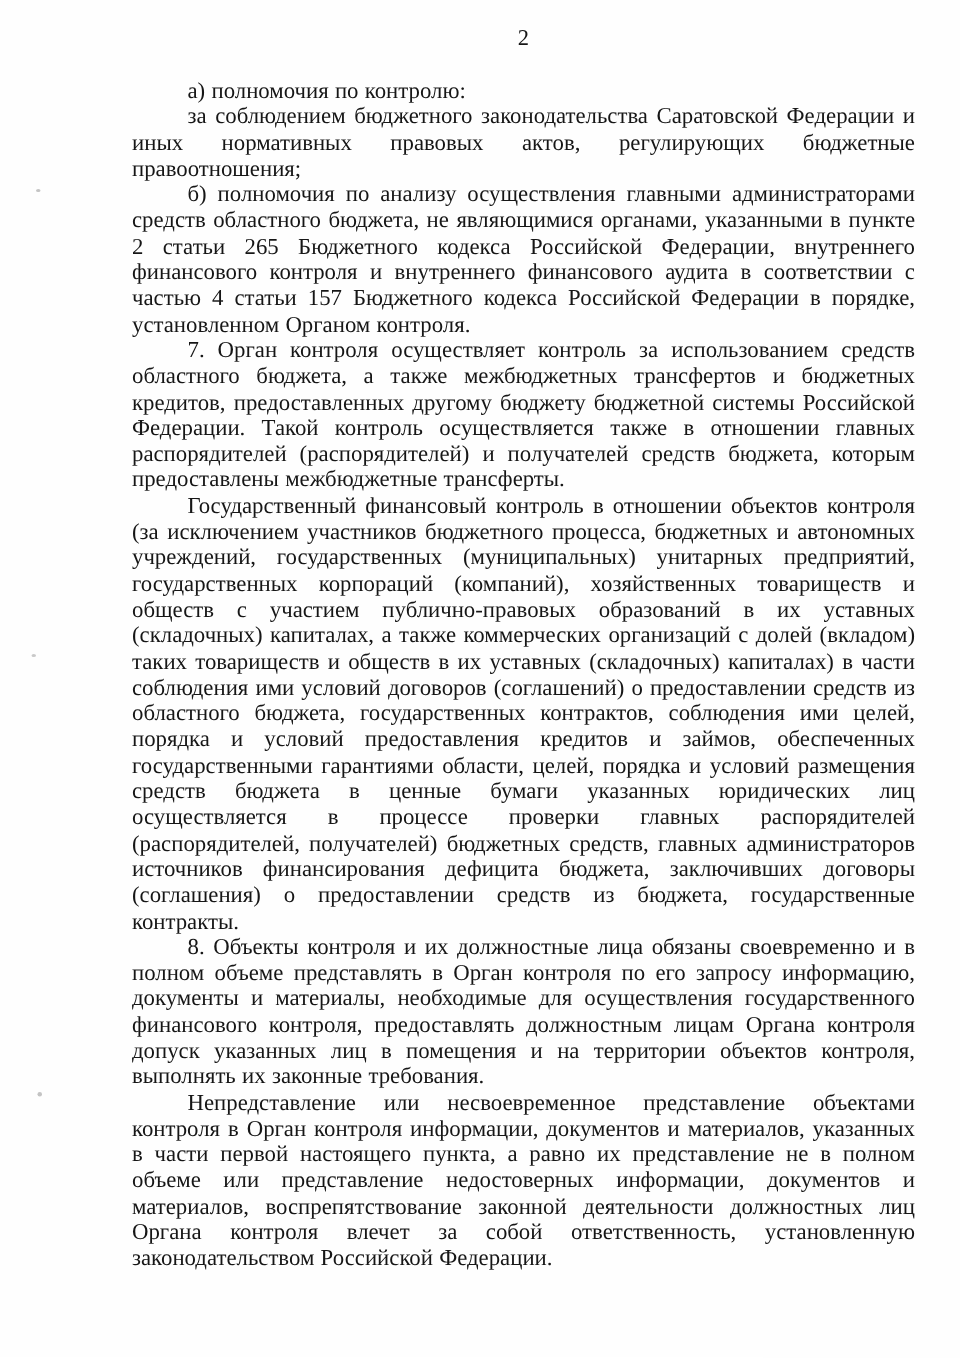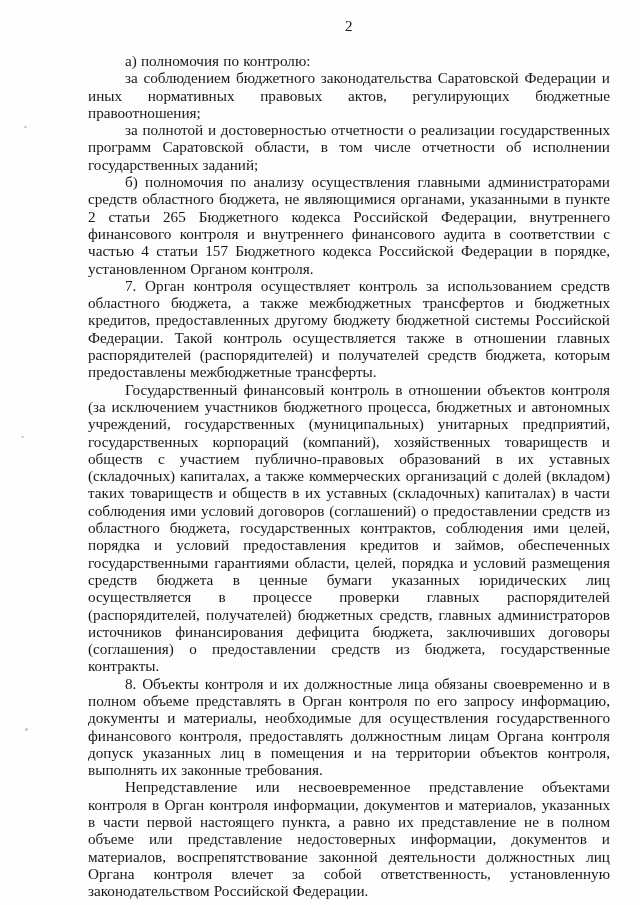--- a/index.html
+++ b/index.html
@@ -51,21 +51,20 @@
 </style>
 </head>
 <body>
 
 <div class="page">
   <div class="page-number">2</div>
 
   <div class="content">
     <p class="para">а) полномочия по контролю:</p>
     <p class="para">за соблюдением бюджетного законодательства Саратовской Федерации и иных нормативных правовых актов, регулирующих бюджетные правоотношения;</p>
-    <p class="para">за полнотой и достоверностью отчетности о реализации государственных программ Саратовской области, в том числе отчетности об исполнении государственных заданий;</p>
     <p class="para">б) полномочия по анализу осуществления главными администраторами средств областного бюджета, не являющимися органами, указанными в пункте 2 статьи 265 Бюджетного кодекса Российской Федерации, внутреннего финансового контроля и внутреннего финансового аудита в соответствии с частью 4 статьи 157 Бюджетного кодекса Российской Федерации в порядке, установленном Органом контроля.</p>
     <p class="para">7. Орган контроля осуществляет контроль за использованием средств областного бюджета, а также межбюджетных трансфертов и бюджетных кредитов, предоставленных другому бюджету бюджетной системы Российской Федерации. Такой контроль осуществляется также в отношении главных распорядителей (распорядителей) и получателей средств бюджета, которым предоставлены межбюджетные трансферты.</p>
     <p class="para">Государственный финансовый контроль в отношении объектов контроля (за исключением участников бюджетного процесса, бюджетных и автономных учреждений, государственных (муниципальных) унитарных предприятий, государственных корпораций (компаний), хозяйственных товариществ и обществ с участием публично-правовых образований в их уставных (складочных) капиталах, а также коммерческих организаций с долей (вкладом) таких товариществ и обществ в их уставных (складочных) капиталах) в части соблюдения ими условий договоров (соглашений) о предоставлении средств из областного бюджета, государственных контрактов, соблюдения ими целей, порядка и условий предоставления кредитов и займов, обеспеченных государственными гарантиями области, целей, порядка и условий размещения средств бюджета в ценные бумаги указанных юридических лиц осуществляется в процессе проверки главных распорядителей (распорядителей, получателей) бюджетных средств, главных администраторов источников финансирования дефицита бюджета, заключивших договоры (соглашения) о предоставлении средств из бюджета, государственные контракты.</p>
     <p class="para">8. Объекты контроля и их должностные лица обязаны своевременно и в полном объеме представлять в Орган контроля по его запросу информацию, документы и материалы, необходимые для осуществления государственного финансового контроля, предоставлять должностным лицам Органа контроля допуск указанных лиц в помещения и на территории объектов контроля, выполнять их законные требования.</p>
     <p class="para">Непредставление или несвоевременное представление объектами контроля в Орган контроля информации, документов и материалов, указанных в части первой настоящего пункта, а равно их представление не в полном объеме или представление недостоверных информации, документов и материалов, воспрепятствование законной деятельности должностных лиц Органа контроля влечет за собой ответственность, установленную законодательством Российской Федерации.</p>
   </div>
 
   <div class="speck speck-1"></div>
   <div class="speck speck-2"></div>
   <div class="speck speck-3"></div>

